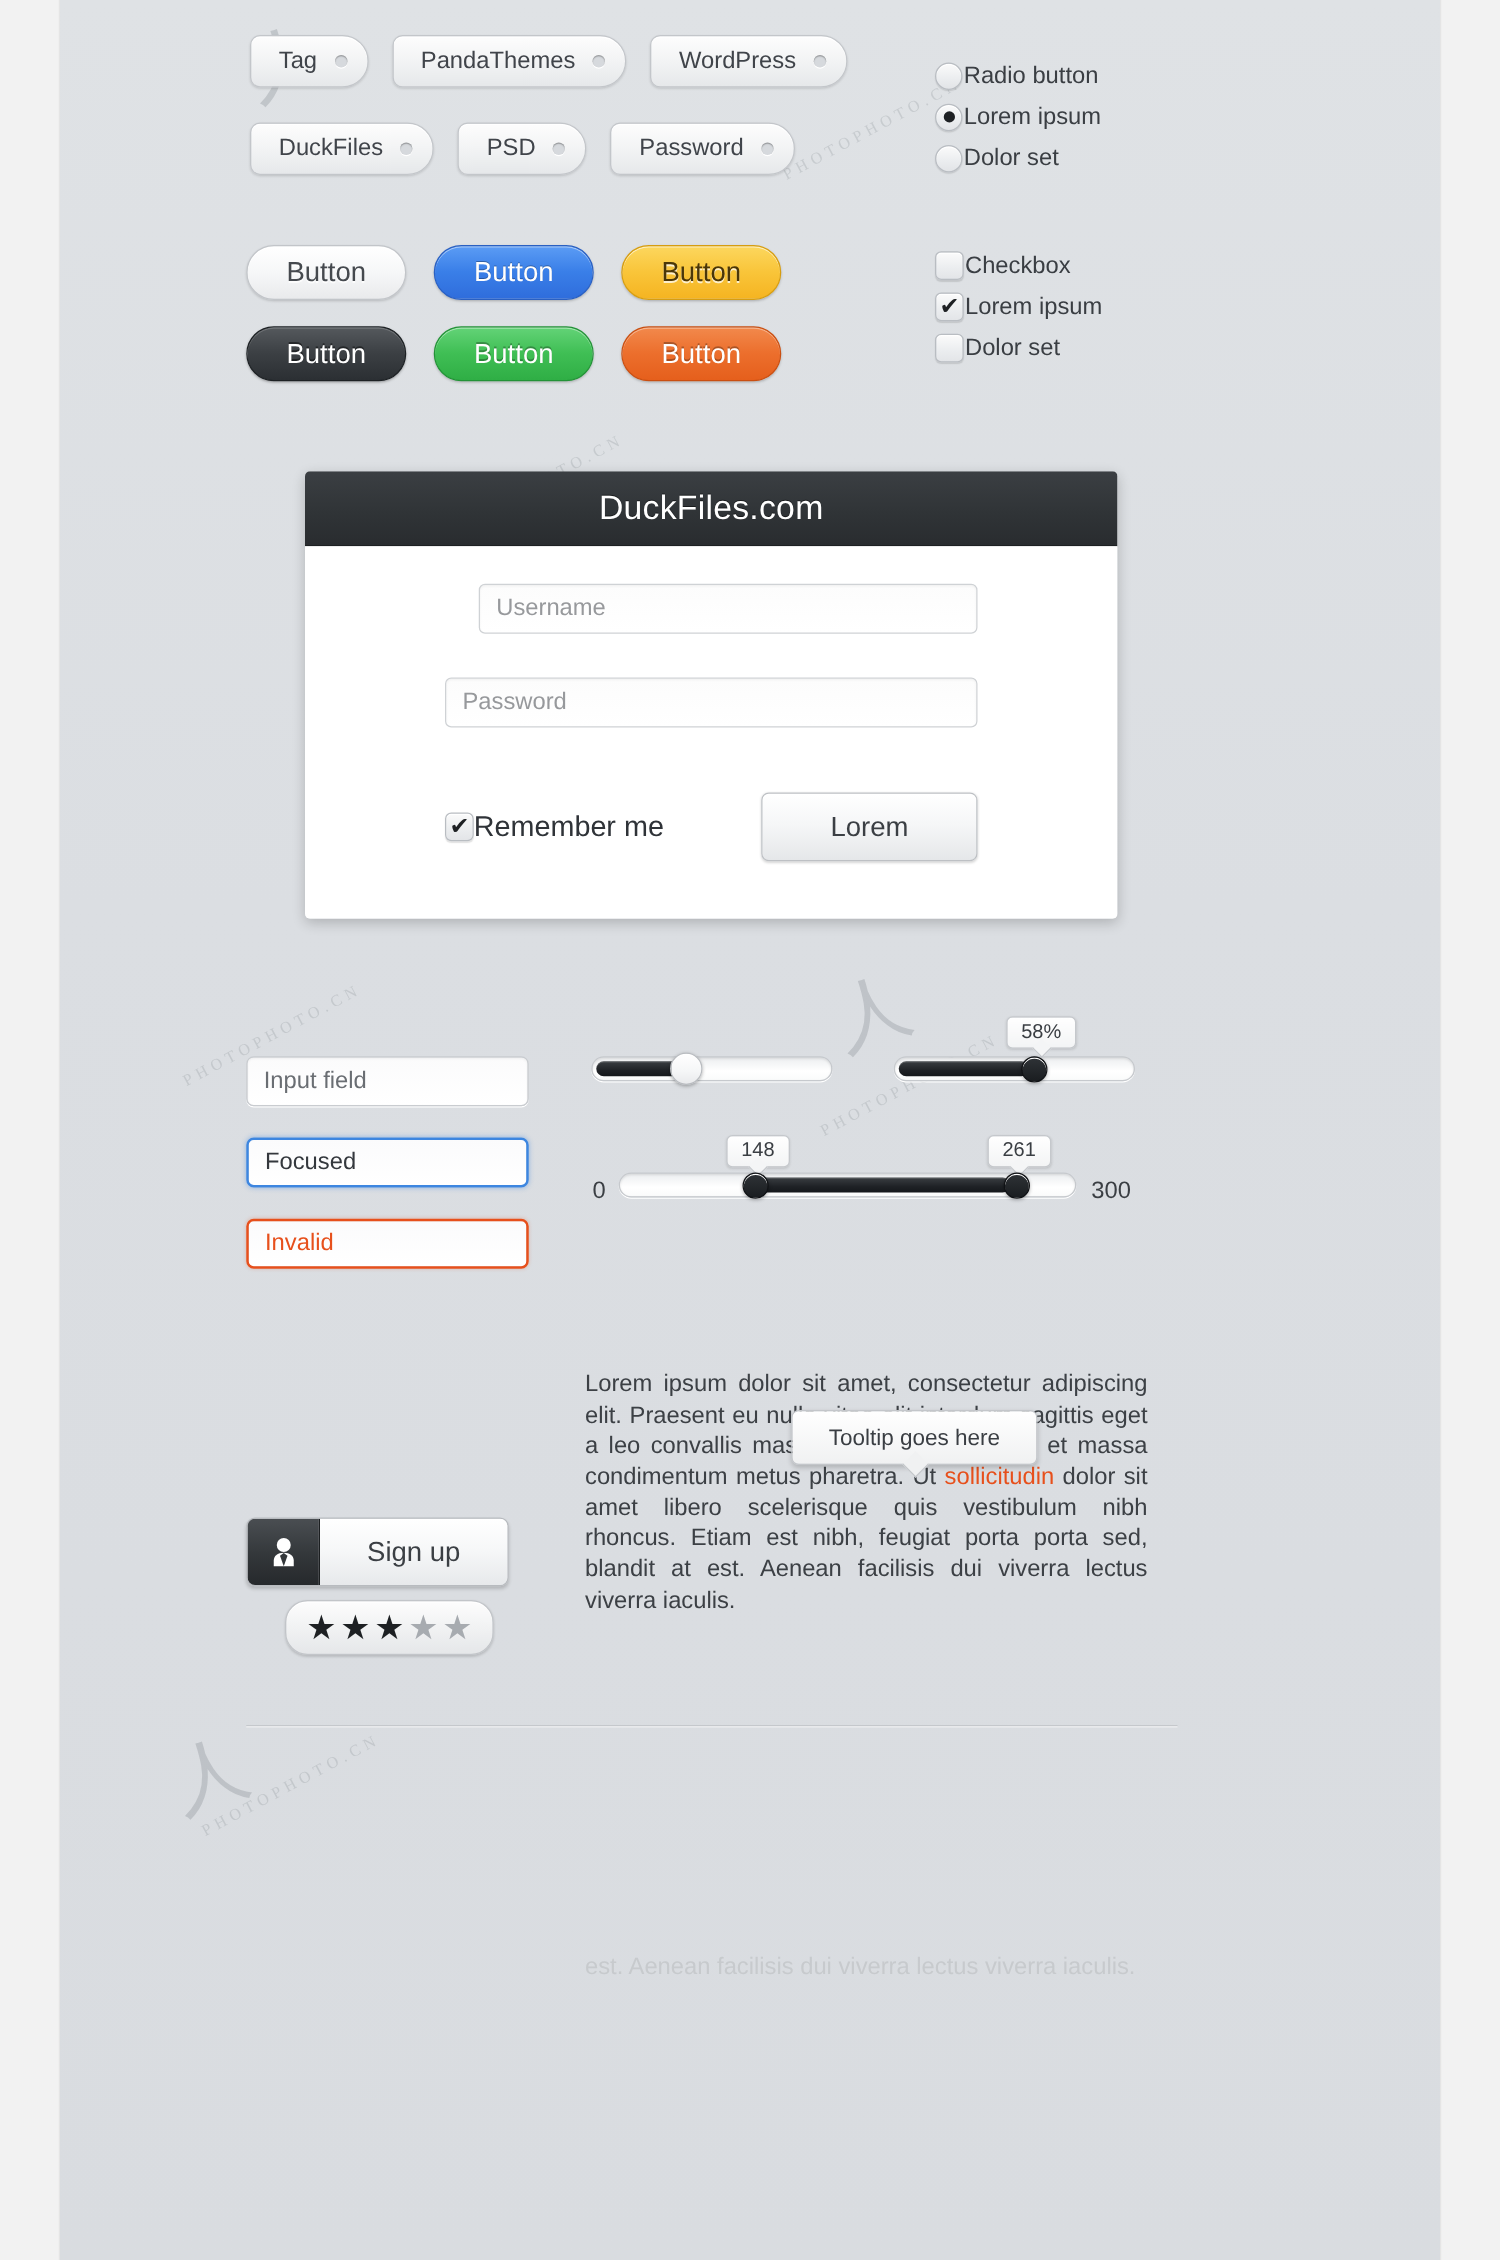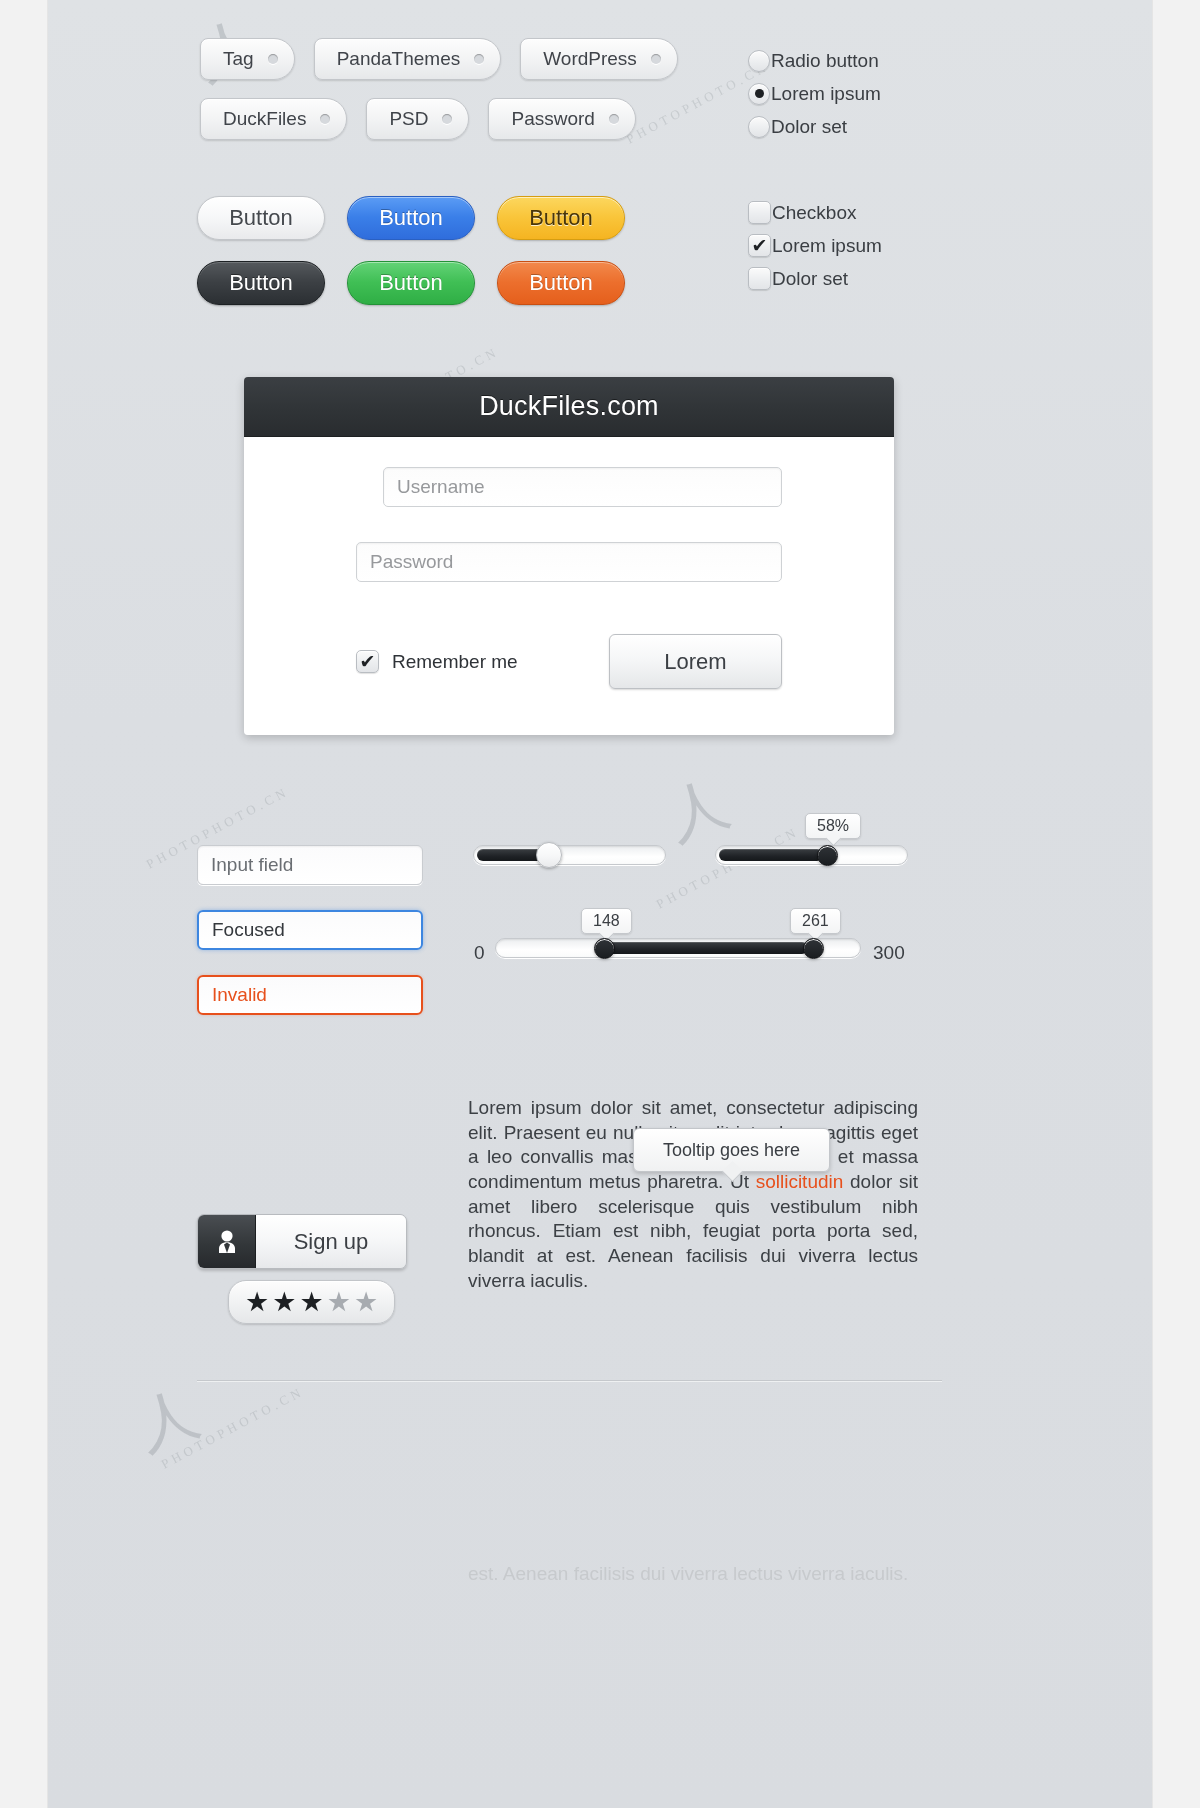--- a/index.html
+++ b/index.html
@@ -134,21 +134,21 @@
   #login .body { background:#fff; padding:30px 112px 46px; }
   .tfield {
     width:100%; height:40px; border:1px solid #cfd2d5; border-radius:5px;
     background:linear-gradient(180deg,#fcfcfc 0%, #ffffff 100%);
     box-shadow:inset 0 1px 2px rgba(0,0,0,0.05);
     padding:0 13px; font-size:19px; color:#555; outline:none;
     font-family:"Liberation Sans", sans-serif;
   }
   .tfield::placeholder { color:#97999c; }
   .login-foot { display:flex; align-items:center; justify-content:space-between; margin-top:52px; }
-  .remember { display:flex; align-items:center; gap:13px; font-size:19px; color:#2f3338; }
+  .remember { display:flex; align-items:center; font-size:23px; color:#2f3338; }
   .login-btn {
     width:173px; height:55px; border-radius:6px; border:1px solid #bdc0c4;
     background:linear-gradient(180deg,#ffffff 0%, #f5f6f7 48%, #e5e7e9 100%);
     box-shadow:inset 0 1px 0 #fff, 0 1px 2px rgba(0,0,0,0.16);
     font-size:22px; color:#3b3f44; cursor:pointer;
     font-family:"Liberation Sans", sans-serif;
   }
 
   
   .istates { position:absolute; left:149px; top:845px; }
@@ -264,21 +264,21 @@
 
   <div class="wmimg" style="left:150px; top:20px;">人</div>
   <div class="wm" style="left:570px; top:95px;">PHOTOPHOTO.CN</div>
   <div class="wm" style="left:300px; top:380px;">PHOTOPHOTO.CN</div>
   <div class="wm" style="left:90px; top:820px;">PHOTOPHOTO.CN</div>
   <div class="wm" style="left:600px; top:860px;">PHOTOPHOTO.CN</div>
   <div class="wm" style="left:105px; top:1420px;">PHOTOPHOTO.CN</div>
   <div class="wmimg" style="left:620px; top:780px;">人</div>
   <div class="wmimg" style="left:90px; top:1390px;">人</div>
 
-  <div class="tag-row" style="left:152px; top:38px;">
+  <div class="tag-row" style="left:152px; top:28px;">
     <div class="tag">
       <span>Tag</span>
       <span class="hole"></span>
     </div>
     <div class="tag">
       <span>PandaThemes</span>
       <span class="hole"></span>
     </div>
     <div class="tag">
       <span>WordPress</span>

